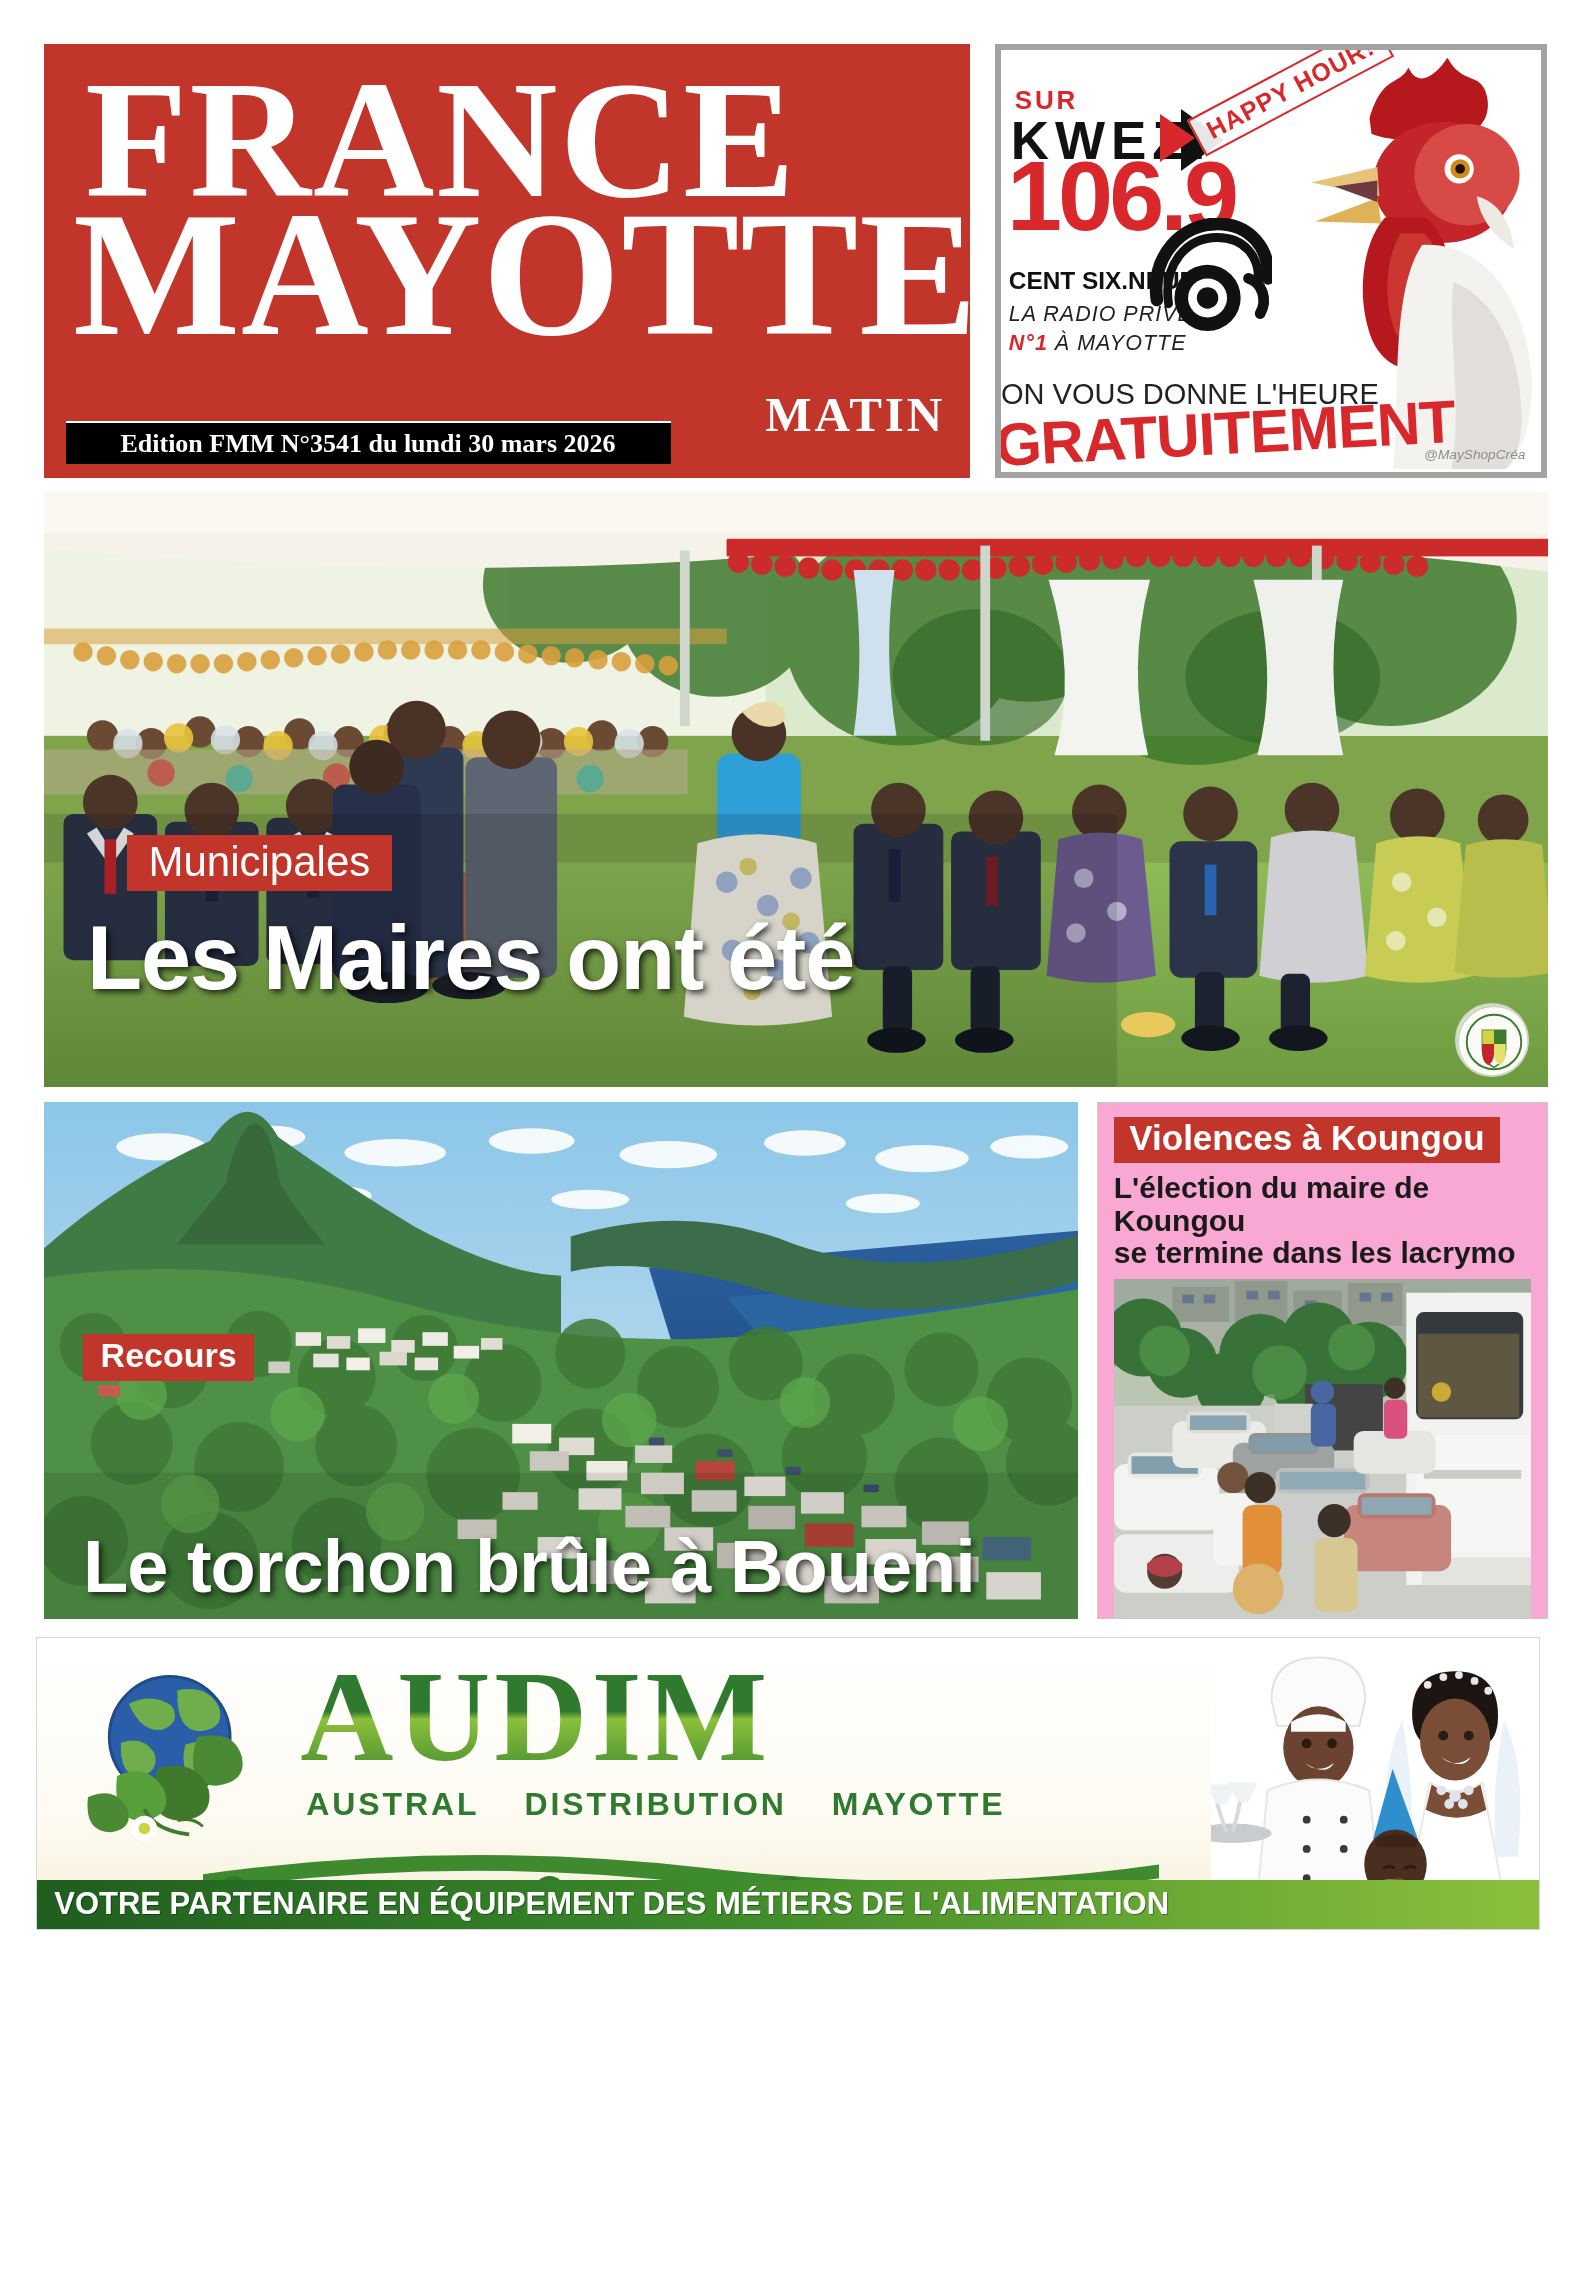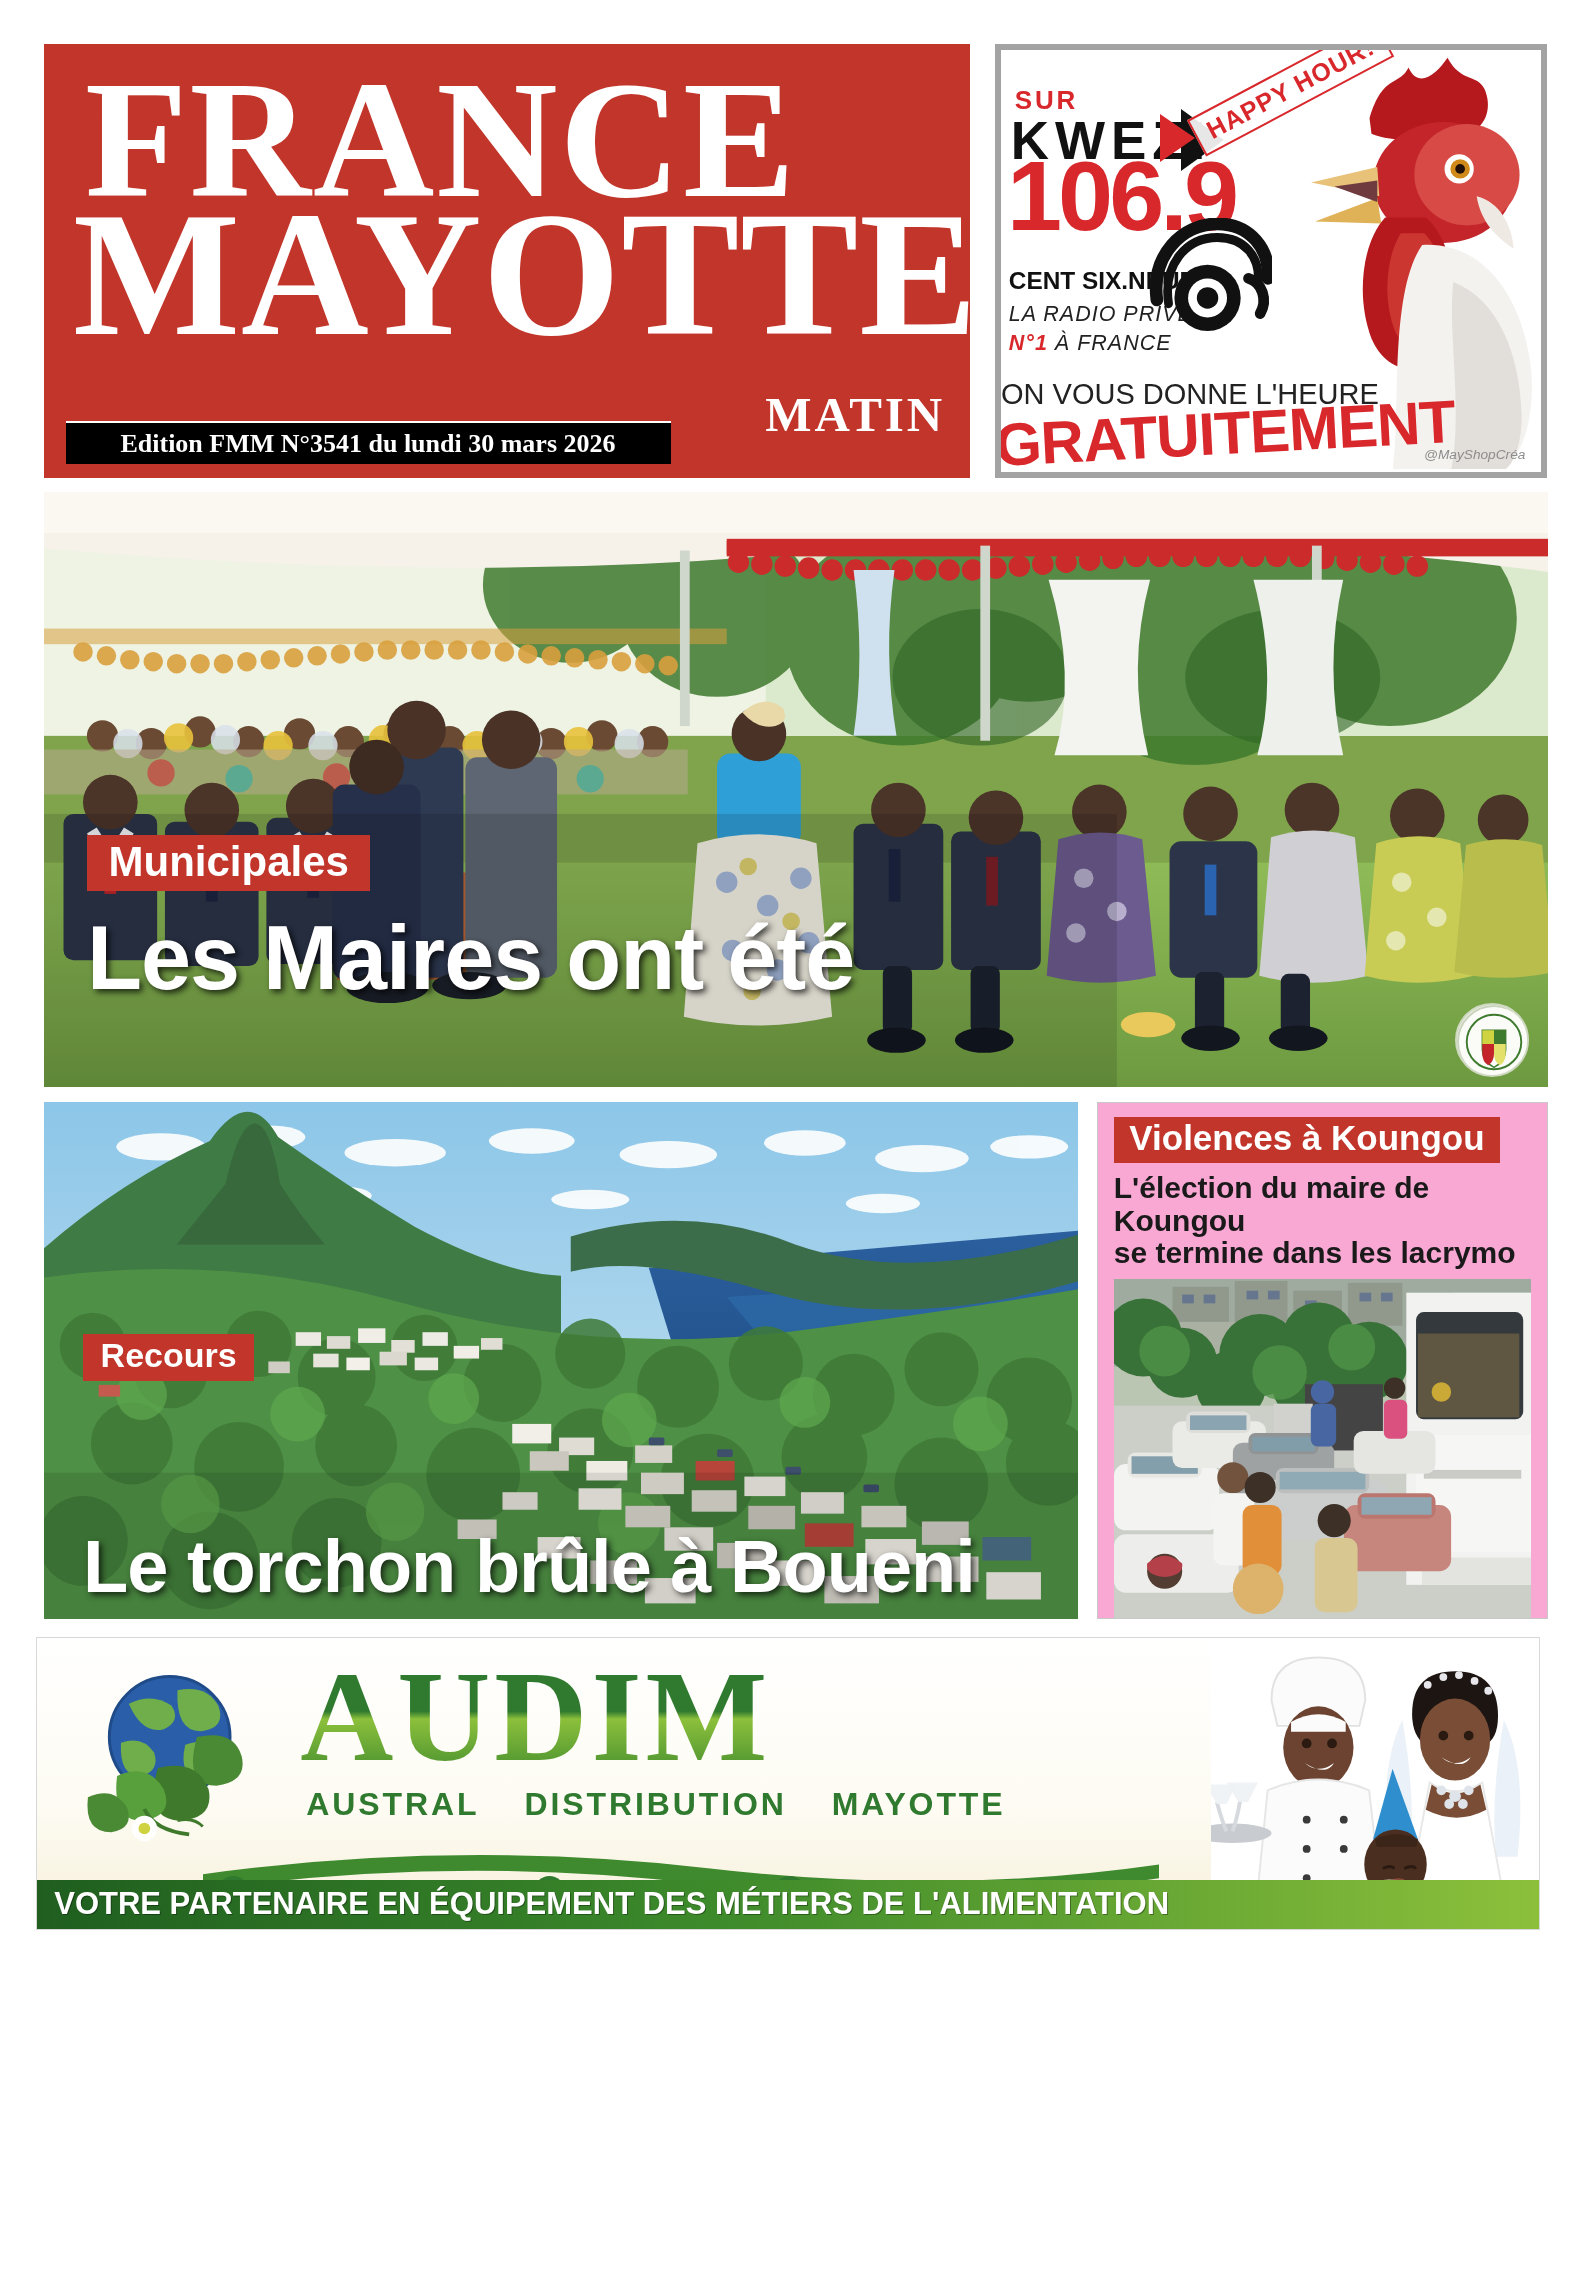--- a/index.html
+++ b/index.html
@@ -164,26 +164,27 @@
     margin-top: 13.7px;
     width: 1504px; height: 595px;
     overflow: hidden;
     background: #6f8d4a;
   }
   .hero-photo { position: absolute; inset: 0; }
   .badge {
     display: inline-block;
     background: #C1352A;
     color: #ffffff;
-    font-weight: bold;
+    font-weight: normal;
     font-family: "Liberation Sans", sans-serif;
     padding: 4.9px 21.5px 7.8px 21.5px;
     font-size: 42px;
     line-height: 1.05;
     letter-spacing: 0px;
+    margin-left: 40px;
   }
   .hero-badge-wrap { position: absolute; left: 43px; top: 343px; }
   .hero-title {
     position: absolute; left: 43px; top: 421px;
     width: 975px;
     color: #ffffff;
     font-weight: bold;
     font-family: "Liberation Sans", sans-serif;
     font-size: 90px;
     line-height: 1.0;
@@ -351,21 +352,21 @@
         </svg>
       </div>
 
       <div class="kz-sur">SUR</div>
       <div class="kz-kwezi">KWEZI</div>
       <div class="kz-arrow2"></div>
       <div class="kz-arrow"></div>
       <div class="kz-freq">106.9</div>
       <div class="kz-cent">CENT SIX.NEUF</div>
       <div class="kz-radio">LA RADIO PRIVÉE</div>
-      <div class="kz-n1"><b>N°1</b><span> À FRANCE</span></div>
+      <div class="kz-n1"><b>N°1</b><span> À MAYOTTE</span></div>
 
       <div class="kz-headphone">
         <svg width="125" height="115" viewBox="0 0 128 118">
           <path d="M10 84 C4 38 36 6 72 6 C106 6 126 32 124 62" stroke="#111111" stroke-width="13" fill="none" stroke-linecap="round"></path>
           <path d="M22 88 C16 48 40 20 72 20 C100 20 116 40 114 66" stroke="#111111" stroke-width="9" fill="none" stroke-linecap="round"></path>
           <circle cx="62" cy="82" r="34" fill="#111111"></circle>
           <circle cx="62" cy="82" r="20" fill="#ffffff"></circle>
           <circle cx="62" cy="82" r="11" fill="#111111"></circle>
           <path d="M104 62 C118 66 124 84 116 98" stroke="#111111" stroke-width="11" fill="none" stroke-linecap="round"></path>
         </svg>

